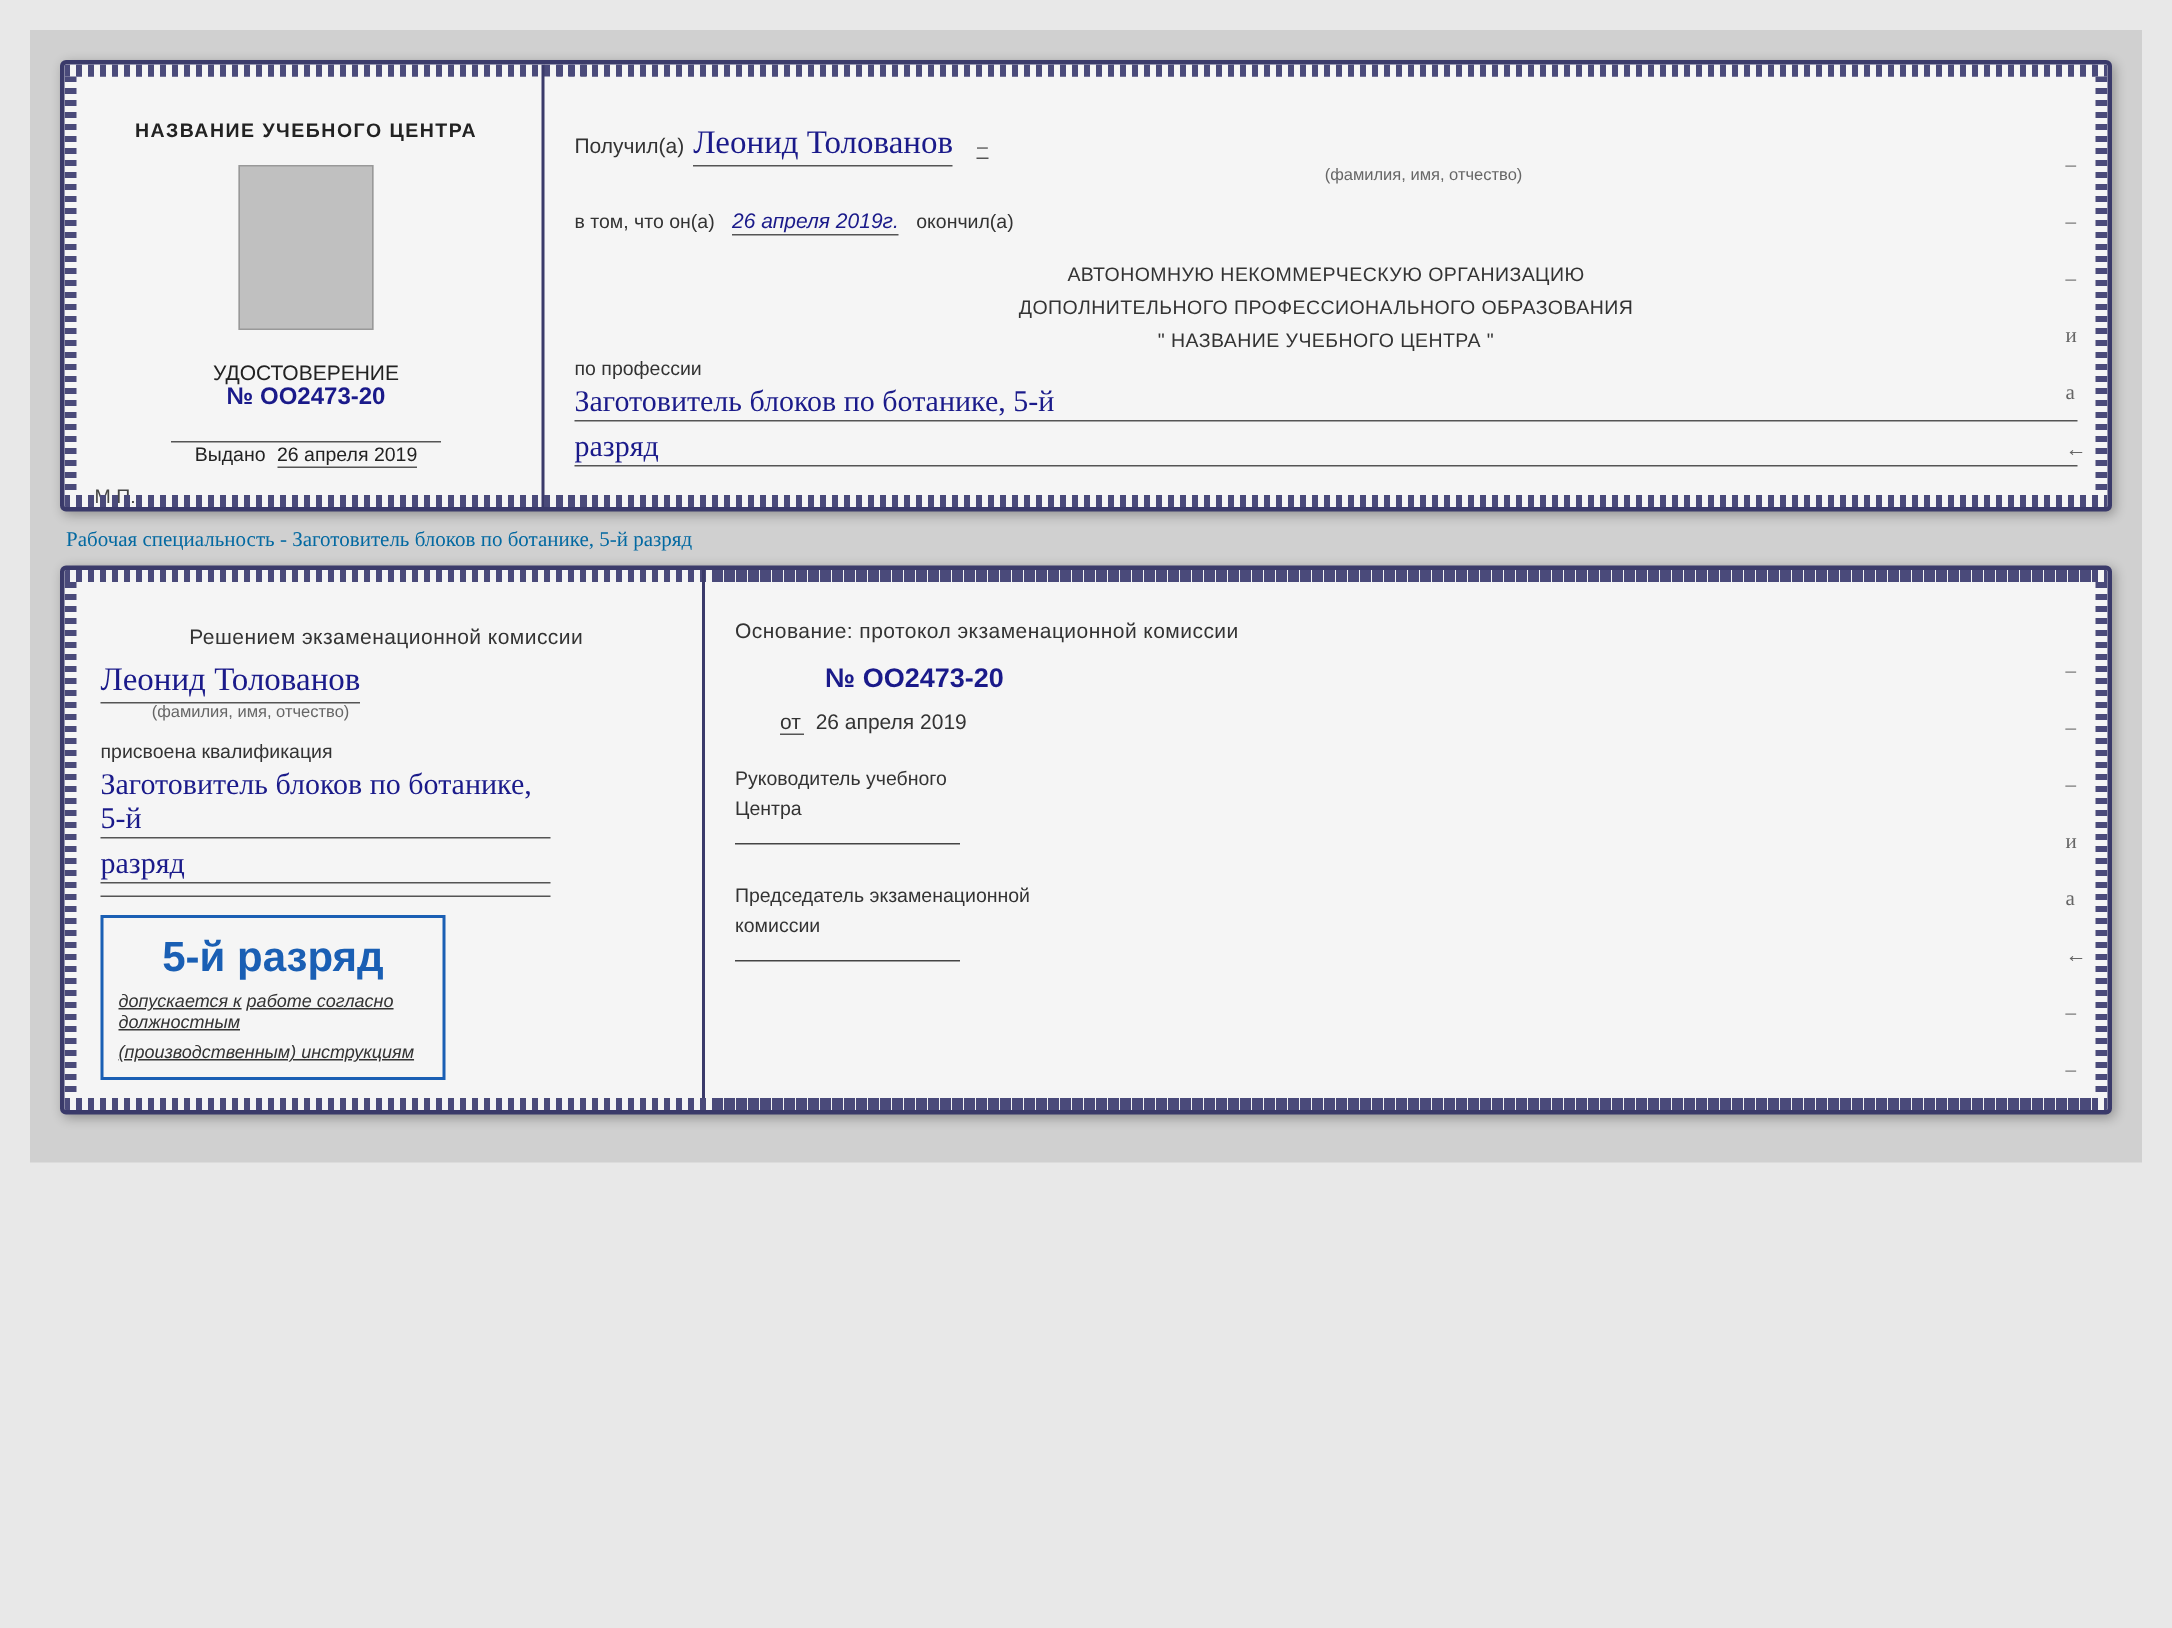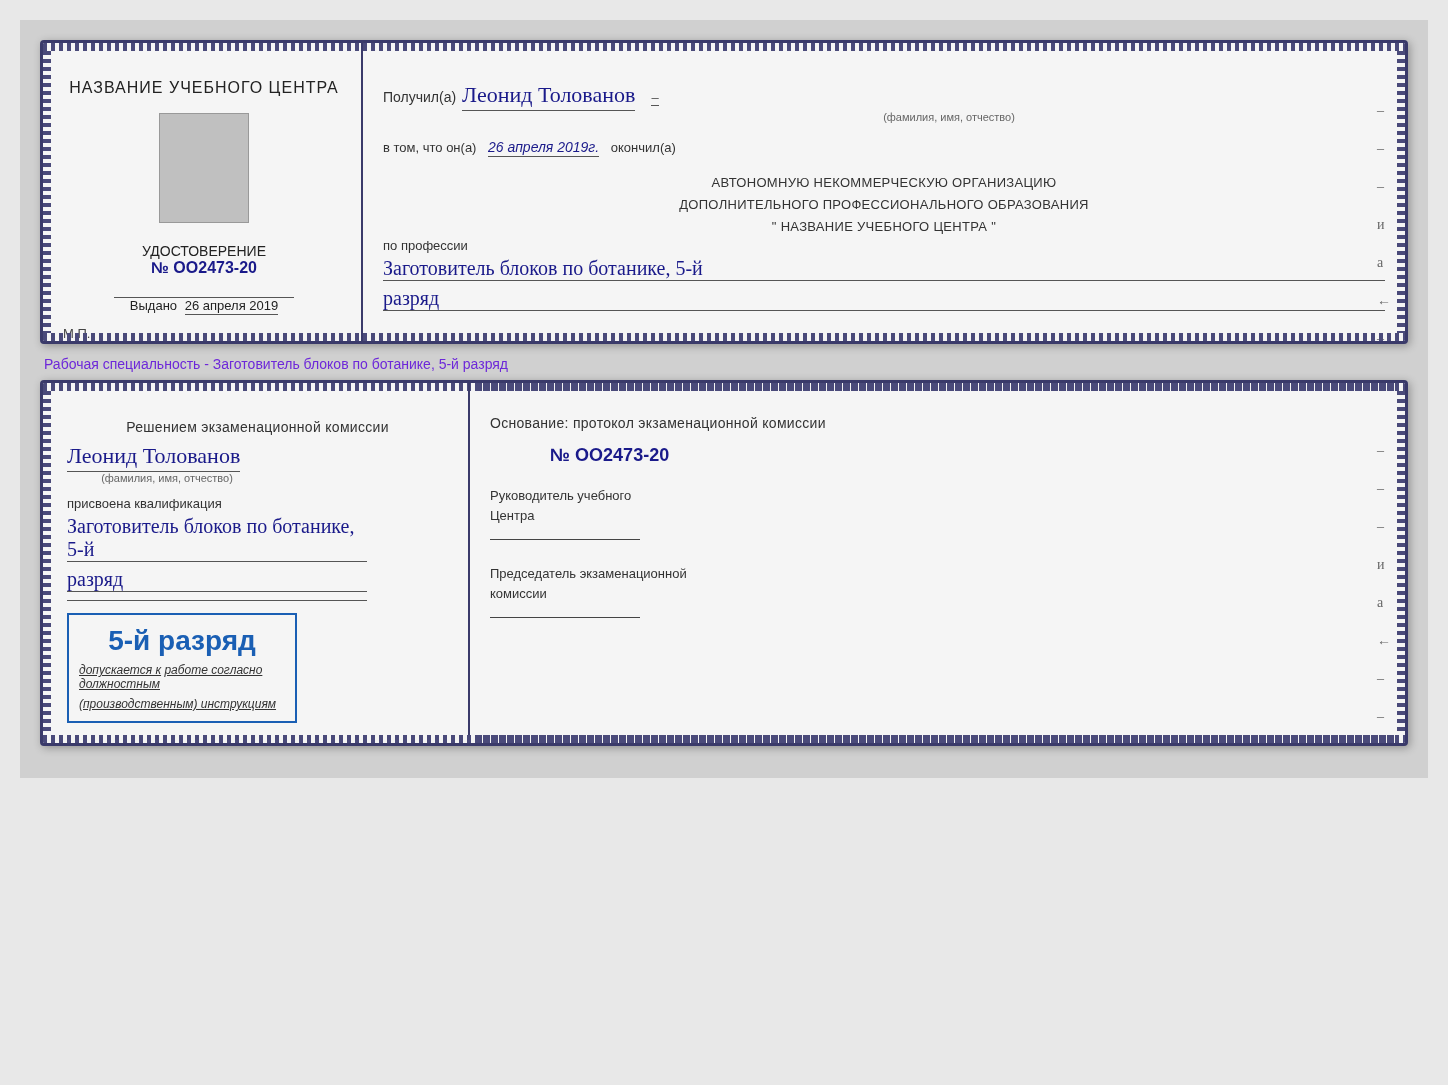--- a/index.html
+++ b/index.html
@@ -88,27 +88,27 @@
     }
 
     .bottom-bar {
       position: absolute;
       bottom: 0; left: 8px; right: 8px;
       height: 8px;
       background: repeating-linear-gradient(90deg, #4a4a7a 0px, #4a4a7a 4px, transparent 4px, transparent 8px);
     }
 
     .doc-title {
-      font-size: 16px;
+      font-size: 13px;
       font-family: Arial, sans-serif;
       letter-spacing: 1px;
       text-align: center;
       margin-top: 16px;
       color: #222;
-      font-weight: normal;
+      font-weight: bold;
     }
 
     .photo-placeholder {
       width: 90px;
       height: 110px;
       background: #c0c0c0;
       border: 1px solid #999;
       margin: 16px 0 10px 0;
     }
 
@@ -218,23 +218,23 @@
       font-family: 'Comic Sans MS', cursive, 'Times New Roman', serif;
       font-size: 20px;
       color: #1a1a8a;
       border-bottom: 1px solid #555;
       display: block;
       margin-top: 6px;
     }
 
     
     .between-text {
-      font-family: Liberation Sans, sans-serif;
+      font-family: Liberation Serif, serif;
       font-size: 14px;
-      color: #6d28d9;
+      color: #0369a1;
       margin: 8px 4px;
     }
 
     
     .stamp-box {
       border: 2px solid #1a5fb4;
       padding: 10px;
       margin-top: 14px;
       display: inline-block;
       width: 230px;
@@ -381,20 +381,24 @@
     <div class="doc-right">
       <div class="top-bar"></div>
 
       <div style="font-family:Arial,sans-serif; font-size:14px; color:#333; margin-top:16px; letter-spacing:0.3px;">Основание: протокол экзаменационной комиссии</div>
 
       <div style="font-family:Arial,sans-serif; font-size:18px; color:#1a1a8a; margin-top:14px; font-weight:bold; margin-left:60px;">
         <span>№</span>
         <span>OO2473-20</span>
       </div>
 
+      <div style="font-family:Arial,sans-serif; font-size:14px; color:#333; margin-top:10px; margin-left:30px;">
+        <span style="border-bottom:1px solid #555; padding-right:2px;">от</span>
+        <span style="margin-left:4px;">26 апреля 2019</span>
+      </div>
 
       <div style="margin-top:20px;">
         <div style="font-family:Arial,sans-serif; font-size:13px; color:#333; line-height:1.5;">
           <span>Руководитель учебного</span><br>
           <span>Центра</span>
         </div>
         <div class="signature-line"></div>
       </div>
 
       <div style="margin-top:24px;">

